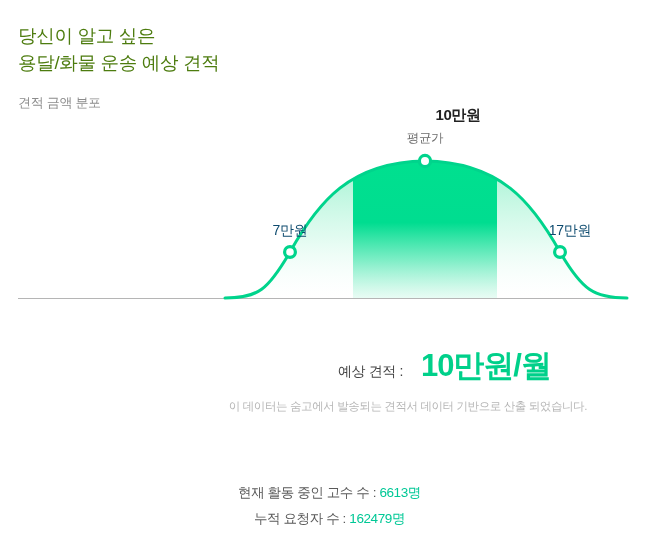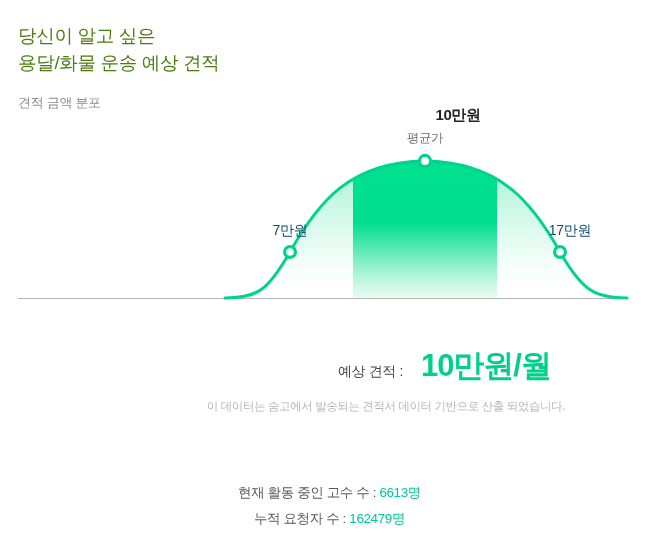--- a/index.html
+++ b/index.html
@@ -127,21 +127,21 @@
     color: #00d08a;
     letter-spacing: -1px;
     line-height: 1;
     white-space: nowrap;
   }
   .note-1 {
     position: absolute;
     left: 0;
     top: 399px;
     width: 659px;
-    padding-right: 94px;
+    padding-right: 72px;
     box-sizing: border-box;
     text-align: right;
     font-size: 11.5px;
     color: #b6b6b6;
     letter-spacing: -0.4px;
     white-space: nowrap;
   }
   .note-2 {
     position: absolute;
     left: 0;

